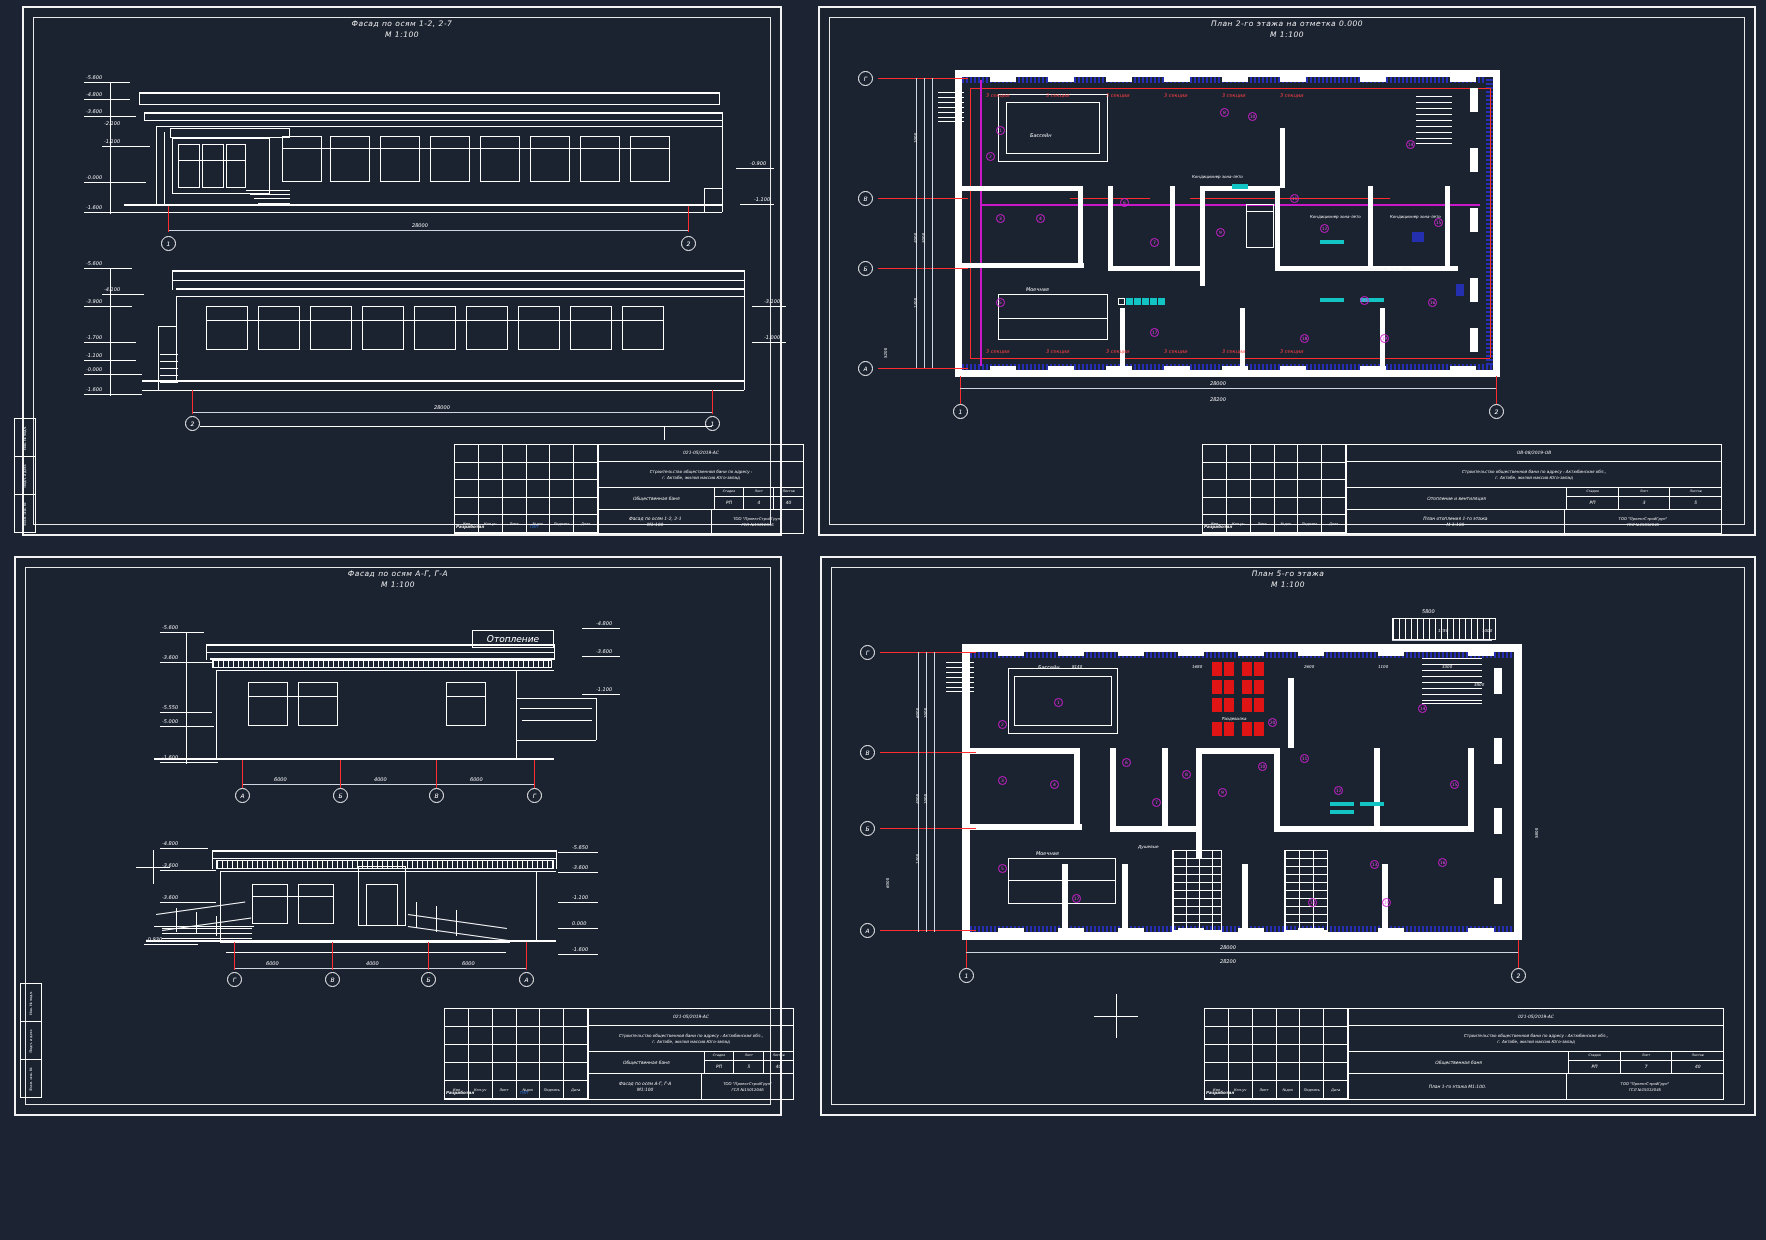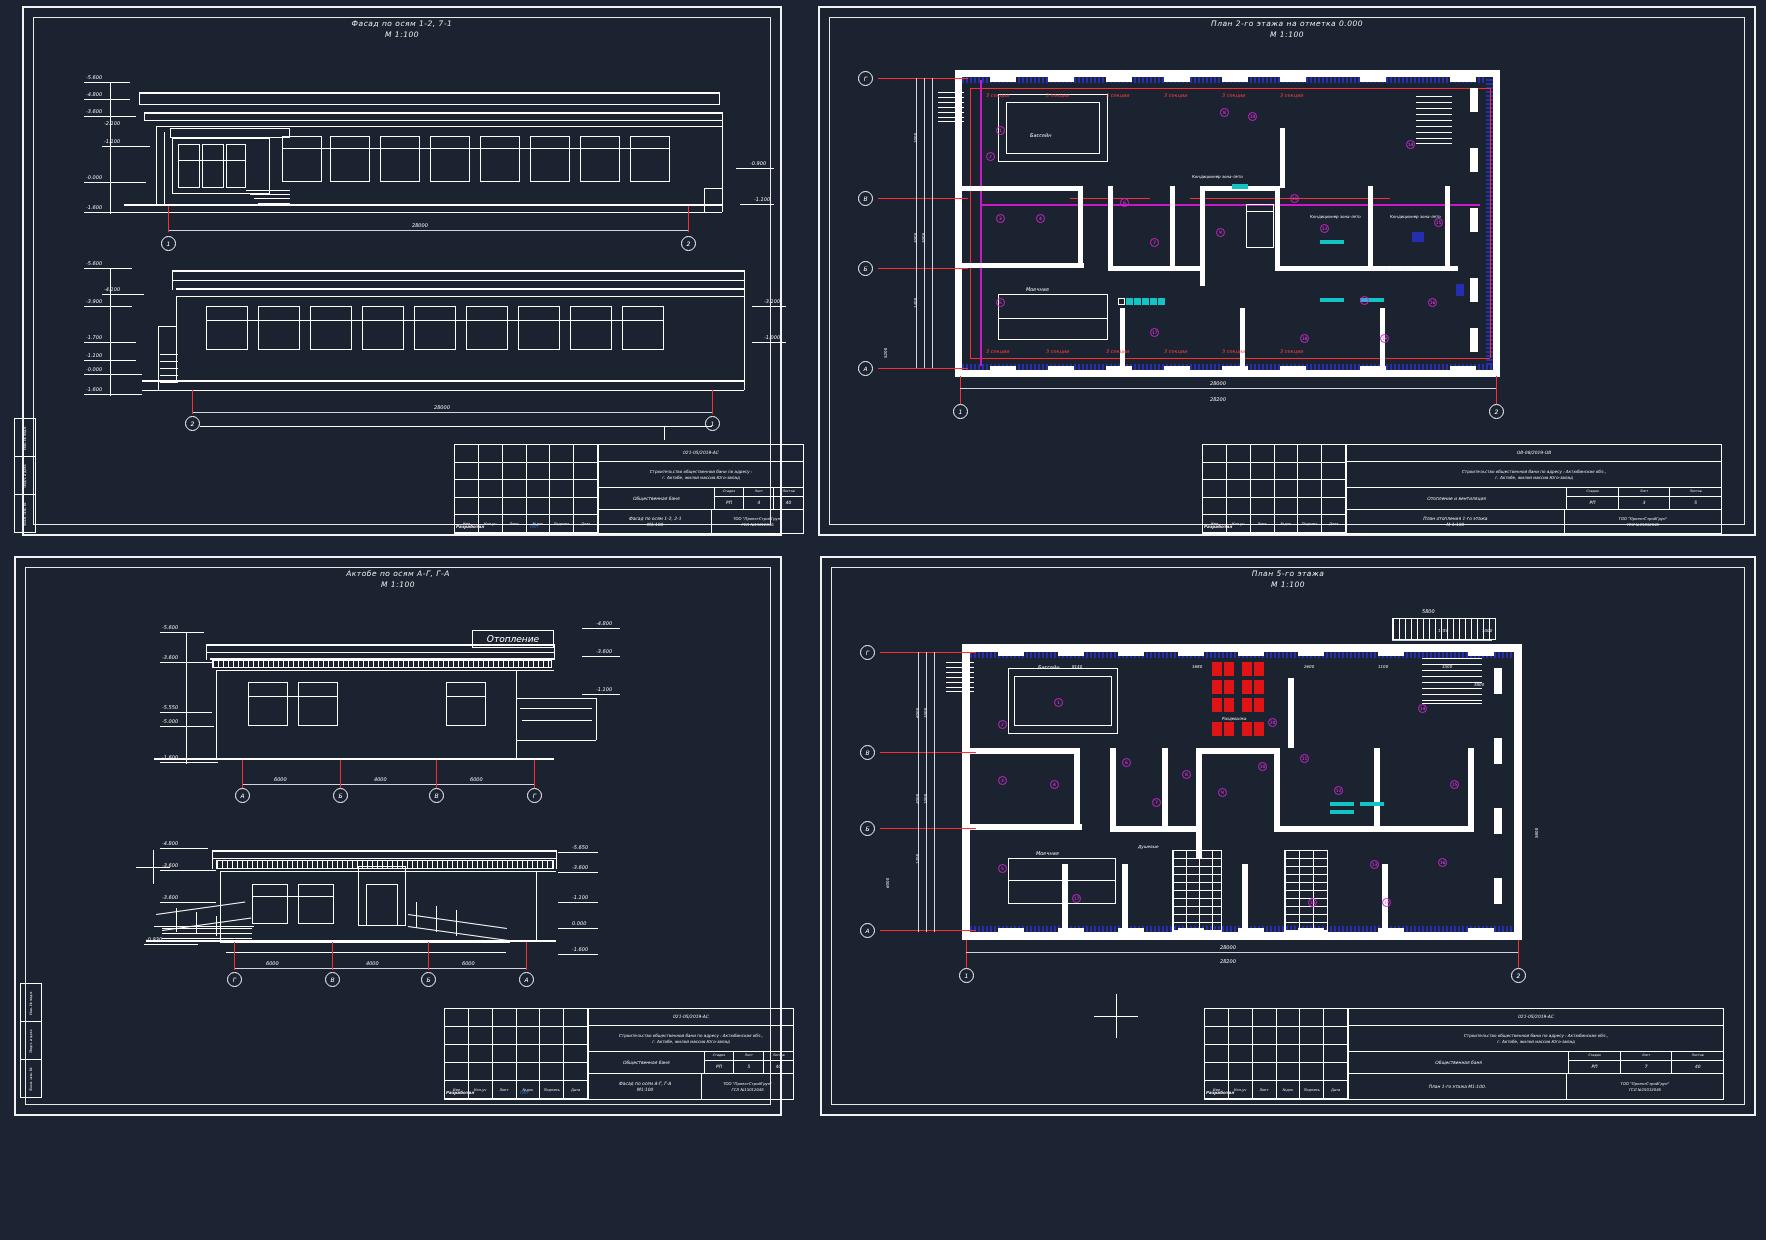--- a/index.html
+++ b/index.html
@@ -82,21 +82,21 @@
   .stair .s{position:absolute;background:#fff;height:1px;left:0;right:0;}
 </style>
 </head>
 <body>
 
 <div class="canvas">
 
 <div class="sheet" style="left:22px;top:6px;width:760px;height:530px;">
   <div class="sheet-inner"></div>
 
-  <div class="sheet-title">Фасад по осям 1-2, 7-1
+  <div class="sheet-title">Фасад по осям 1-2, 2-7
 М 1:100</div>
 
   <div class="leftstamp" style="left:-10px;top:410px;width:22px;height:115px;">
     <div>
           <span class="vtxt">Инв. № подл.</span>
         </div>
     <div>
           <span class="vtxt">Подп. и дата</span>
         </div>
     <div>
@@ -541,21 +541,21 @@
         <div class="cell" style="flex:1;font-size:3.8px;">ТОО "ПроектСтройГруп"
 ГСЛ №15012046</div>
       </div>
     </div>
   </div>
   <div class="sigred" style="left:384px;top:516px;">Разработал</div>
 </div>
 
 <div class="sheet" style="left:14px;top:556px;width:768px;height:560px;">
   <div class="sheet-inner"></div>
-  <div class="sheet-title">Актобе по осям А-Г, Г-А
+  <div class="sheet-title">Фасад по осям А-Г, Г-А
 М 1:100</div>
 
   <div class="leftstamp" style="left:4px;top:425px;width:22px;height:115px;">
     <div>
           <span class="vtxt">Инв. № подл.</span>
         </div>
     <div>
           <span class="vtxt">Подп. и дата</span>
         </div>
     <div>

